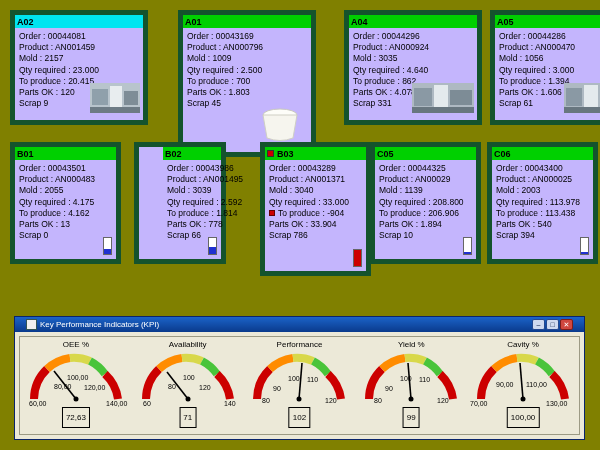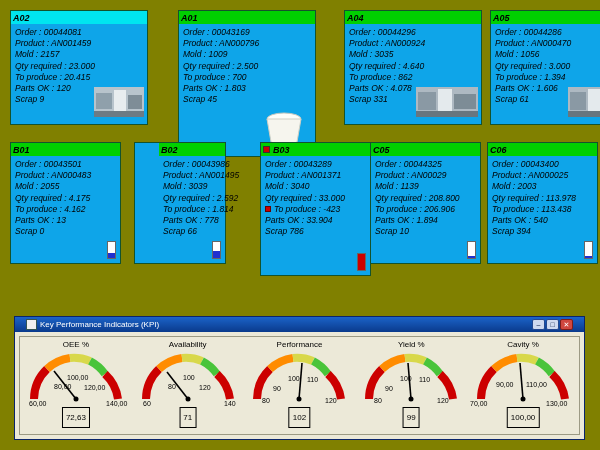--- a/index.html
+++ b/index.html
@@ -1,19 +1,19 @@
 <!DOCTYPE html>
 <html><head>
 <meta charset="utf-8">
 <style>
   html,body{margin:0;padding:0;}
   body{width:600px;height:450px;background:#808000;font-family:"Liberation Sans",sans-serif;overflow:hidden;position:relative;}
 
   
-  .card{position:absolute;background:#0ea5e9;border:1px solid #14532d;box-sizing:border-box;font-style:italic;}
+  .card{position:absolute;background:#c4b5fd;border:5px solid #14532d;box-sizing:border-box;}
   .card-head{height:13px;display:flex;align-items:center;padding:0 2px;box-sizing:border-box;font-size:9px;font-weight:bold;color:#000;}
   .card-head .sq{width:7px;height:7px;margin-right:3px;display:inline-block;border:1px solid #333;box-sizing:border-box;}
   .card-body{padding:3px 4px 0 4px;font-size:8.5px;line-height:11.2px;color:#000;}
   .card-body .row{white-space:nowrap;display:flex;align-items:center;}
   .card-body .bullet{width:6px;height:6px;margin-right:3px;display:inline-block;flex:none;border:1px solid #600;box-sizing:border-box;}
 
   
   .thumb{position:absolute;right:3px;bottom:3px;}
 
   
@@ -174,21 +174,21 @@
       <span class="sq" style="background:#cc0000"></span>
       <span>B03</span>
     </div>
     <div class="card-body">
       <div class="row">Order : 00043289</div>
       <div class="row">Product : AN001371</div>
       <div class="row">Mold : 3040</div>
       <div class="row">Qty required : 33.000</div>
       <div class="row">
           <span class="bullet" style="background:#cc0000"></span>
-          <span>To produce : -423</span>
+          <span>To produce : -904</span>
         </div>
       <div class="row">Parts OK : 33.904</div>
       <div class="row">Scrap 786</div>
     </div>
     <div class="vgauge">
         <i style="background:#cc0000;height:100%"></i>
       </div>
   </div>
 
   <div class="card" style="left:370px;top:142px;width:111px;height:122px;">

